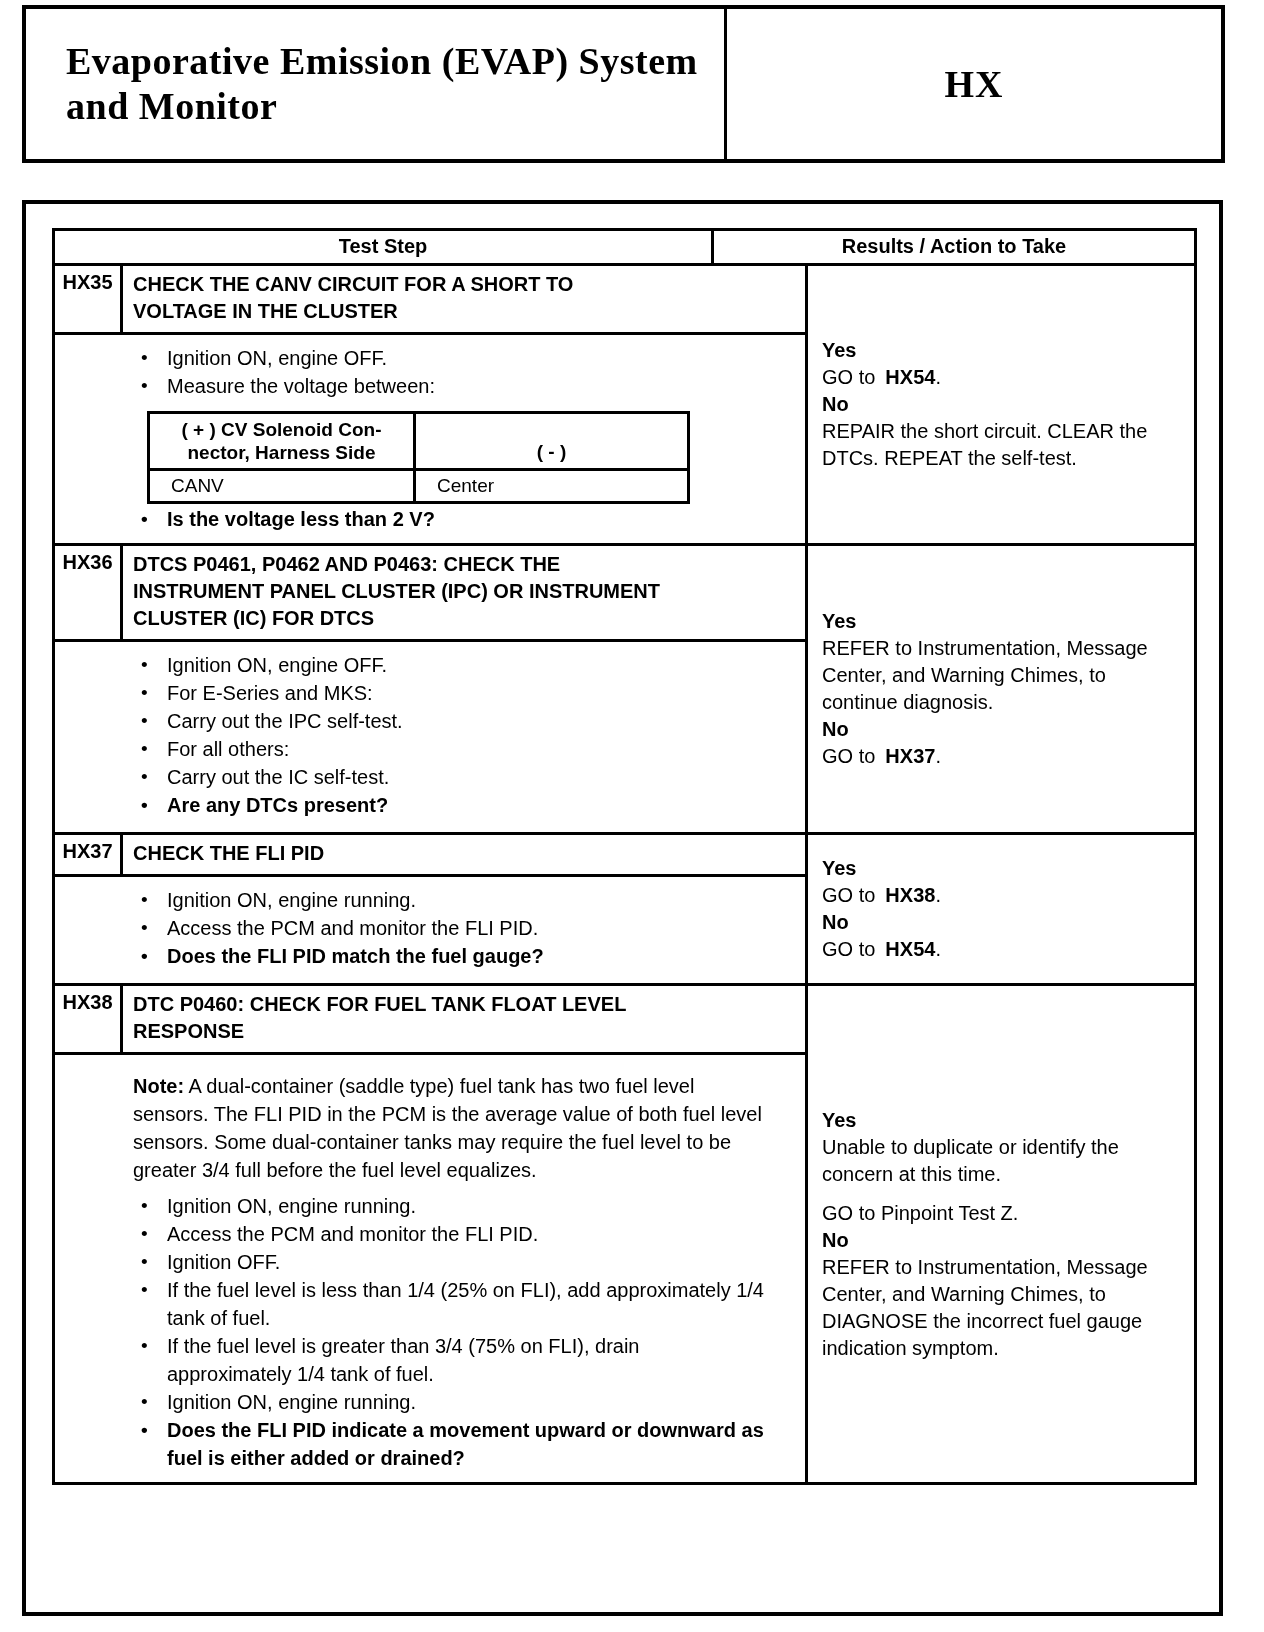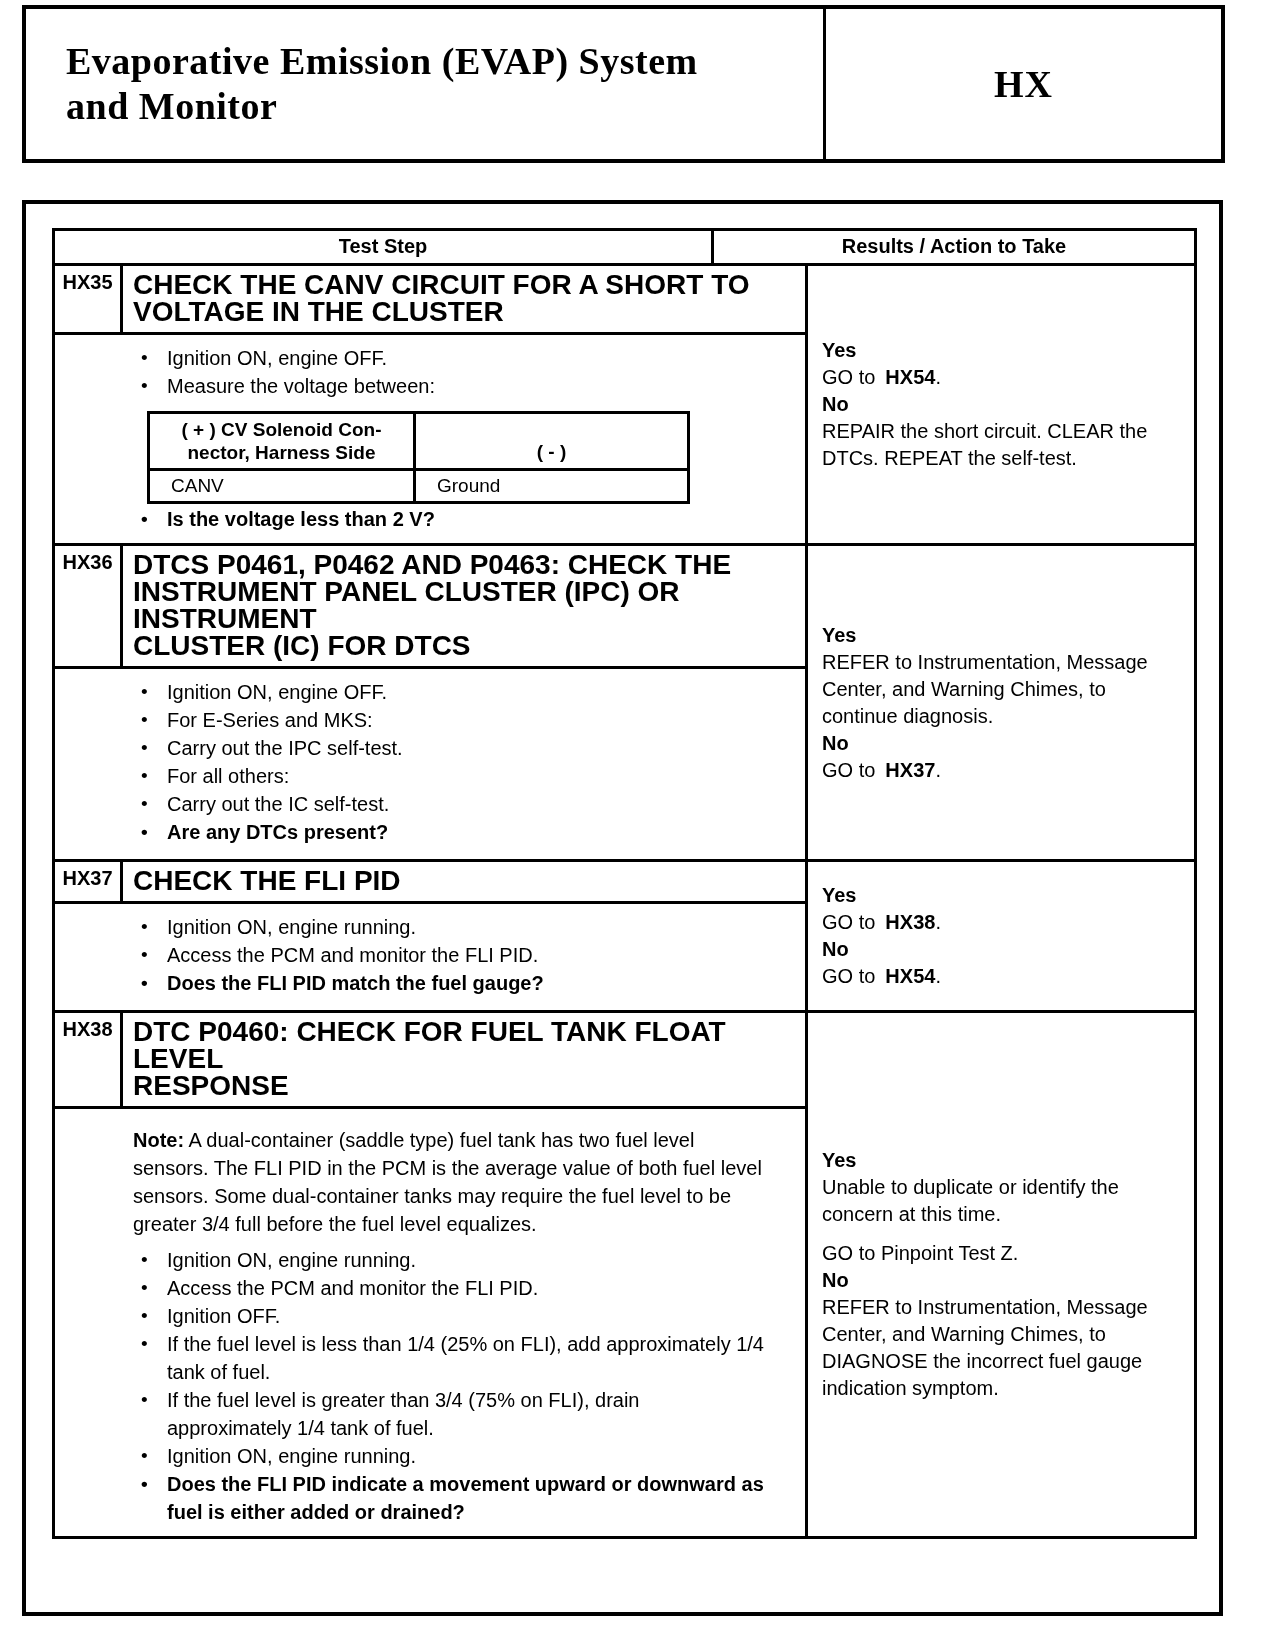--- a/index.html
+++ b/index.html
@@ -2,21 +2,21 @@
 <html><head>
 <meta charset="utf-8">
 <style>
   html,body{margin:0;padding:0;background:#e8e8e8;}
   .page{position:relative;width:1264px;height:1632px;background:#ffffff;color:#000;
         font-family:"Liberation Sans", sans-serif;}
 
   
   .header-box{position:absolute;left:22px;top:5px;width:1203px;height:158px;
               border:4px solid #000;box-sizing:border-box;display:flex;}
-  .header-title-cell{width:800px;border-right:3px solid #000;box-sizing:border-box;
+  .header-title-cell{width:701px;border-right:3px solid #000;box-sizing:border-box;
               display:flex;align-items:center;padding-left:40px;}
   .header-title{font-family:"Liberation Serif", serif;font-weight:bold;
               font-size:38px;line-height:45px;letter-spacing:0.5px;}
   .header-code-cell{flex:1;display:flex;align-items:center;justify-content:center;}
   .header-code{font-family:"Liberation Serif", serif;font-weight:bold;font-size:38px;letter-spacing:1px;}
 
   
   .content-box{position:absolute;left:22px;top:200px;width:1201px;height:1416px;
               border:4px solid #000;box-sizing:border-box;}
 
@@ -29,21 +29,21 @@
   .th-test{width:659px;border-right:3px solid #000;box-sizing:border-box;}
   .th-results{flex:1;}
 
   .step-row{display:flex;border-bottom:3px solid #000;}
   .step-row:last-child{border-bottom:none;}
   .step-left{width:753px;border-right:3px solid #000;box-sizing:border-box;
              display:flex;flex-direction:column;}
   .title-row{display:flex;border-bottom:3px solid #000;}
   .step-id{width:68px;border-right:3px solid #000;box-sizing:border-box;font-weight:bold;
            font-size:20px;text-align:center;padding:5px 2px 5px 2px;}
-  .step-title{flex:1;font-weight:bold;font-size:28px;line-height:27px;padding:5px 8px 7px 10px;}
+  .step-title{flex:1;font-weight:bold;font-size:20px;line-height:27px;padding:5px 8px 7px 10px;}
   .title-line{display:block;}
   .step-body{flex:1;font-size:20px;line-height:28px;padding:9px 40px 10px 78px;box-sizing:border-box;}
   .body-hx35{min-height:180px;}
   .body-hx36{min-height:190px;}
   .body-hx37{min-height:106px;}
   .body-hx38{min-height:392px;margin-top:8px;}
 
   .bullet{display:flex;}
   .bullet .dot{flex:0 0 26px;margin-left:8px;font-size:19px;}
   .bullet .btxt{flex:1;}
@@ -115,21 +115,21 @@
             <div class="subtable">
               <div class="sub-row head">
                 <div class="sub-cell-l">
                   <span class="title-line">( + ) CV Solenoid Con-</span>
                   <span class="title-line">nector, Harness Side</span>
                 </div>
                 <div class="sub-cell-r">( - )</div>
               </div>
               <div class="sub-row data">
                 <div class="sub-cell-l">CANV</div>
-                <div class="sub-cell-r">Ground</div>
+                <div class="sub-cell-r">Center</div>
               </div>
             </div>
             <div class="bullet q">
               <span class="dot">•</span>
               <span class="btxt">Is the voltage less than 2 V?</span>
             </div>
           </div>
         </div>
         <div class="step-results">
           <div class="res-block">

